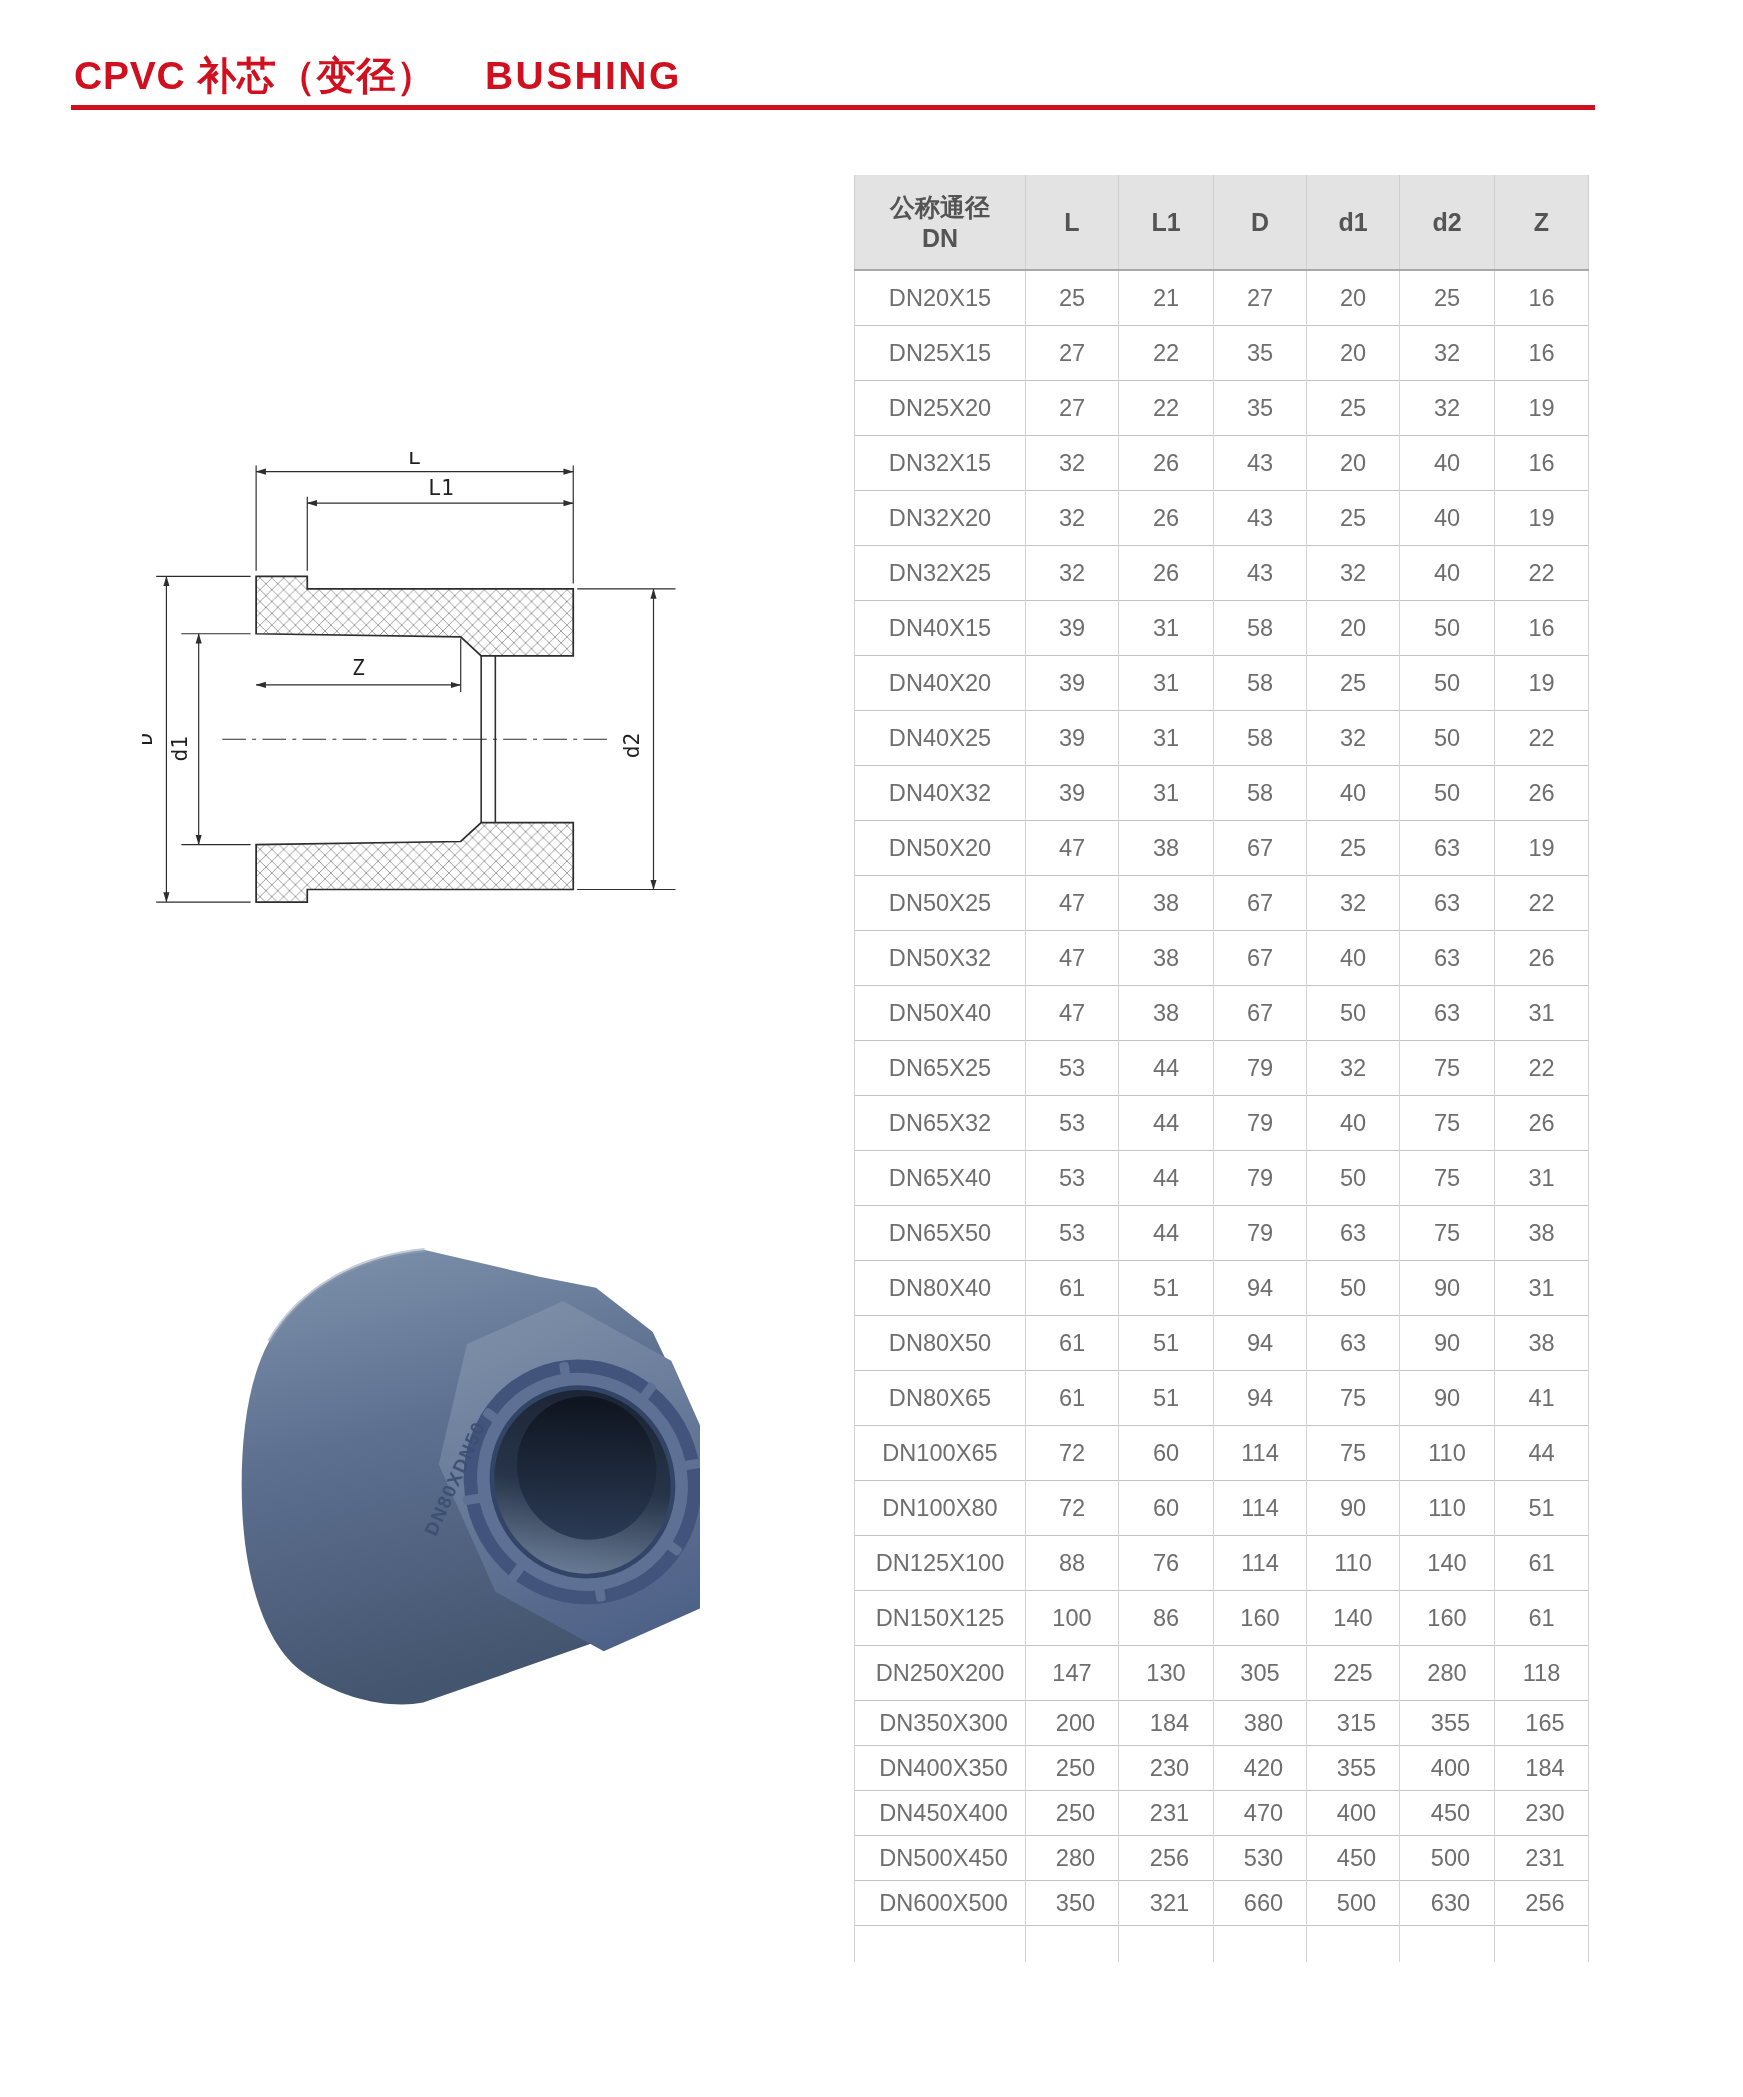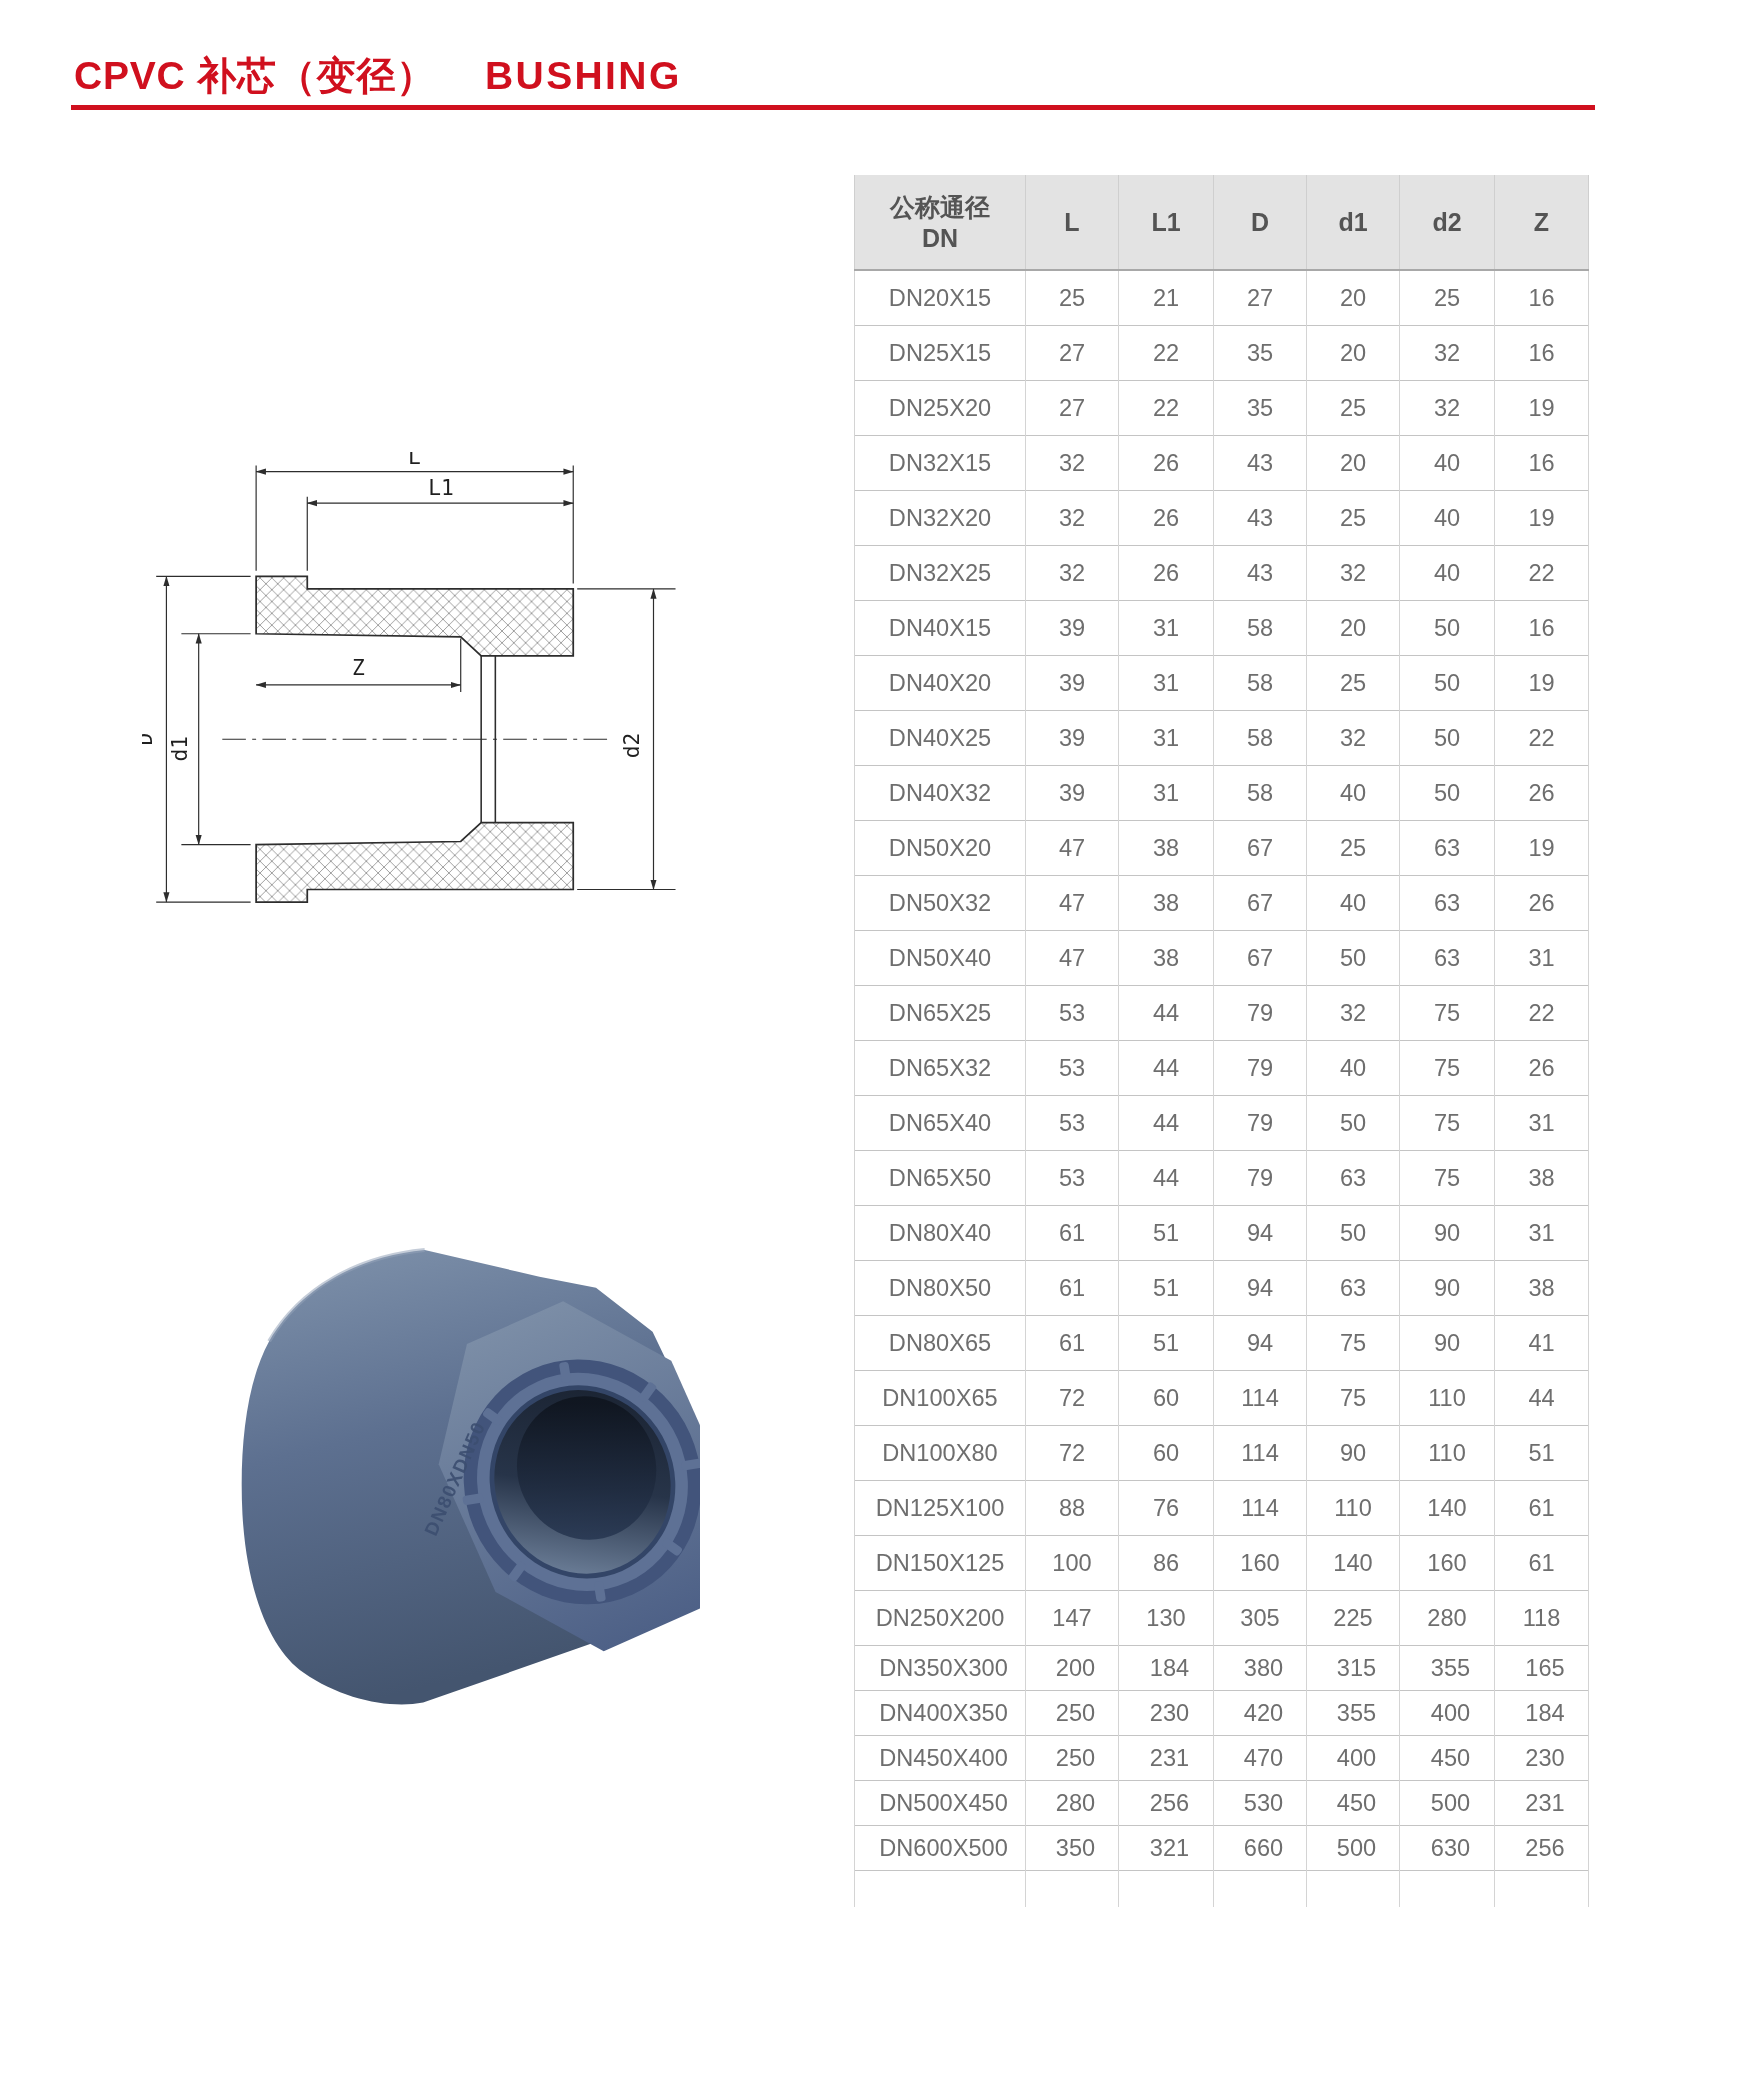--- a/index.html
+++ b/index.html
@@ -297,20 +297,29 @@
         <tr>
           <td>DN50X20</td>
           <td>47</td>
           <td>38</td>
           <td>67</td>
           <td>25</td>
           <td>63</td>
           <td>19</td>
         </tr>
         <tr>
+          <td>DN50X25</td>
+          <td>47</td>
+          <td>38</td>
+          <td>67</td>
+          <td>32</td>
+          <td>63</td>
+          <td>22</td>
+        </tr>
+        <tr>
           <td>DN50X32</td>
           <td>47</td>
           <td>38</td>
           <td>67</td>
           <td>40</td>
           <td>63</td>
           <td>26</td>
         </tr>
         <tr>
           <td>DN50X40</td>

